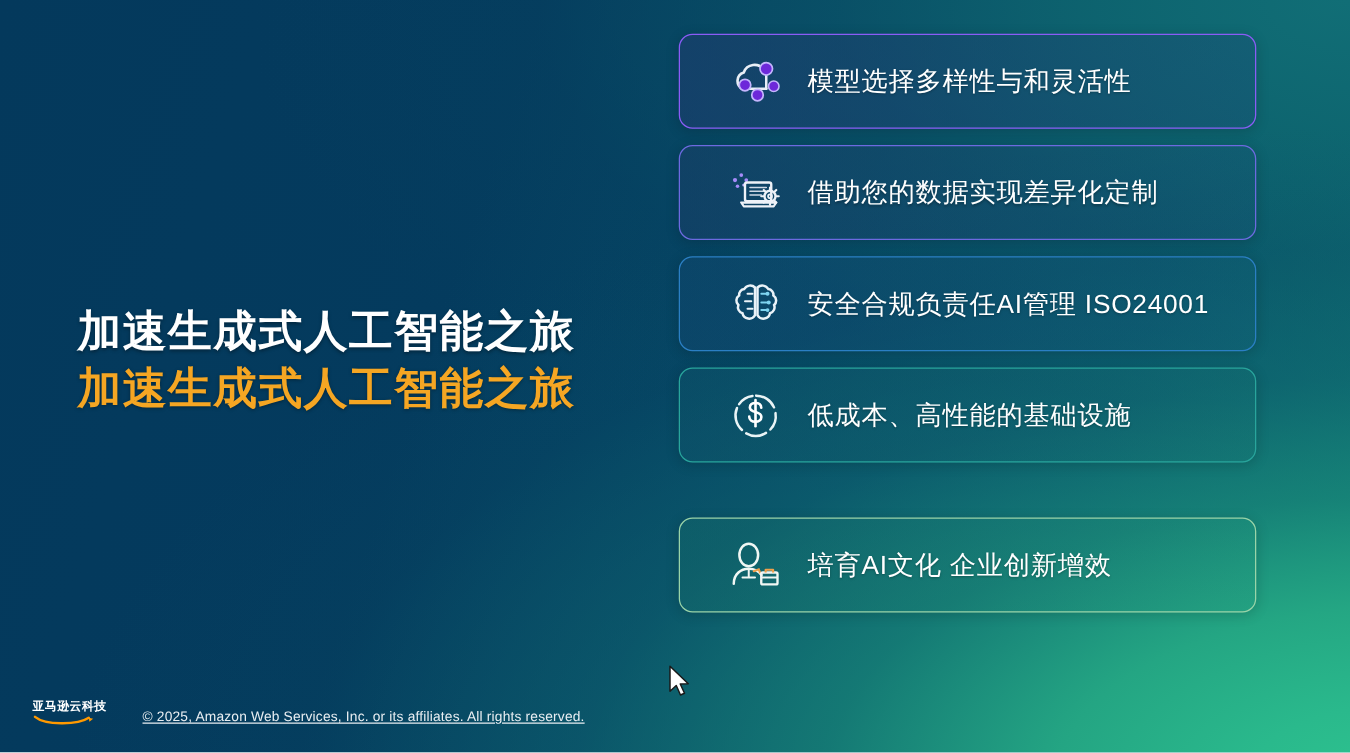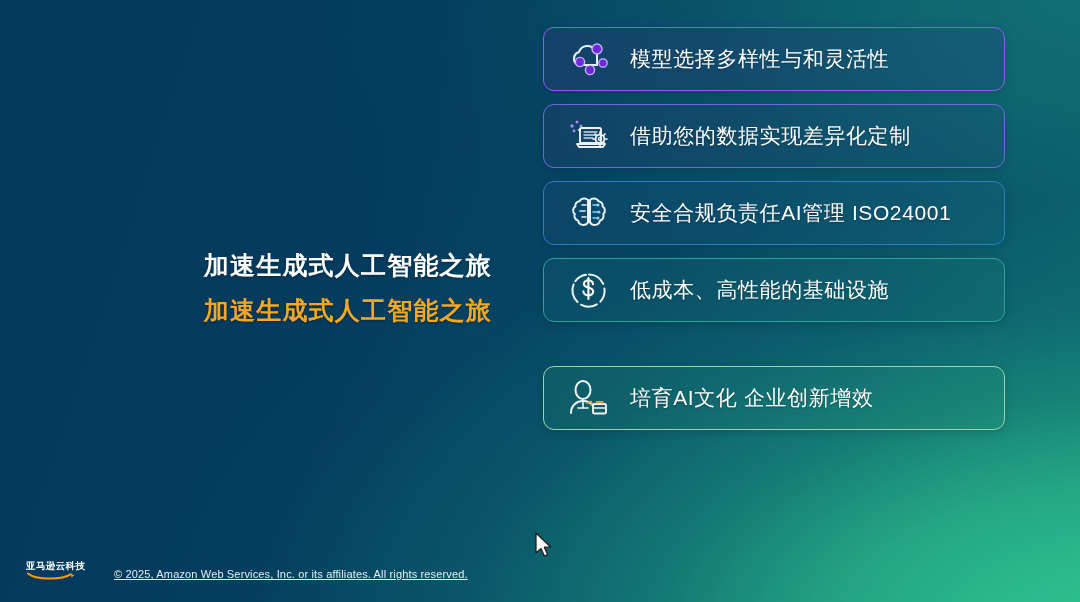--- a/index.html
+++ b/index.html
@@ -18,45 +18,44 @@
     overflow:hidden;
   }
 
   
   #headline {
     position:absolute;
     left:62px; top:243px;
     width:430px;
   }
   .hl-line {
-    font-size:25px;
+    font-size:35px;
     line-height:45px;
     font-weight:bold;
     letter-spacing:1.2px;
     white-space:nowrap;
-    text-align:right;
   }
   .hl-1 { color:#ffffff; text-shadow:0 1px 3px rgba(0,0,0,0.35); }
   .hl-2 { color:#f5a623; text-shadow:0 1px 3px rgba(0,0,0,0.35); }
 
   
   #cards {
     position:absolute;
     left:543px; top:27px;
     width:462px;
   }
   .card {
     position:relative;
-    height:64px;
+    height:76px;
     margin-bottom:13px;
     border-radius:11px;
     border:1.6px solid #8b5cf6;
     display:flex;
     align-items:center;
-    padding-left:18px;
+    padding-left:34px;
     background:rgba(255,255,255,0.045);
     box-shadow:0 2px 10px rgba(0,0,0,0.16);
   }
   .card-icon {
     width:54px; height:50px;
     flex:0 0 54px;
     display:flex; align-items:center; justify-content:center;
     margin-right:14px;
   }
   .card-icon svg { display:block; }

